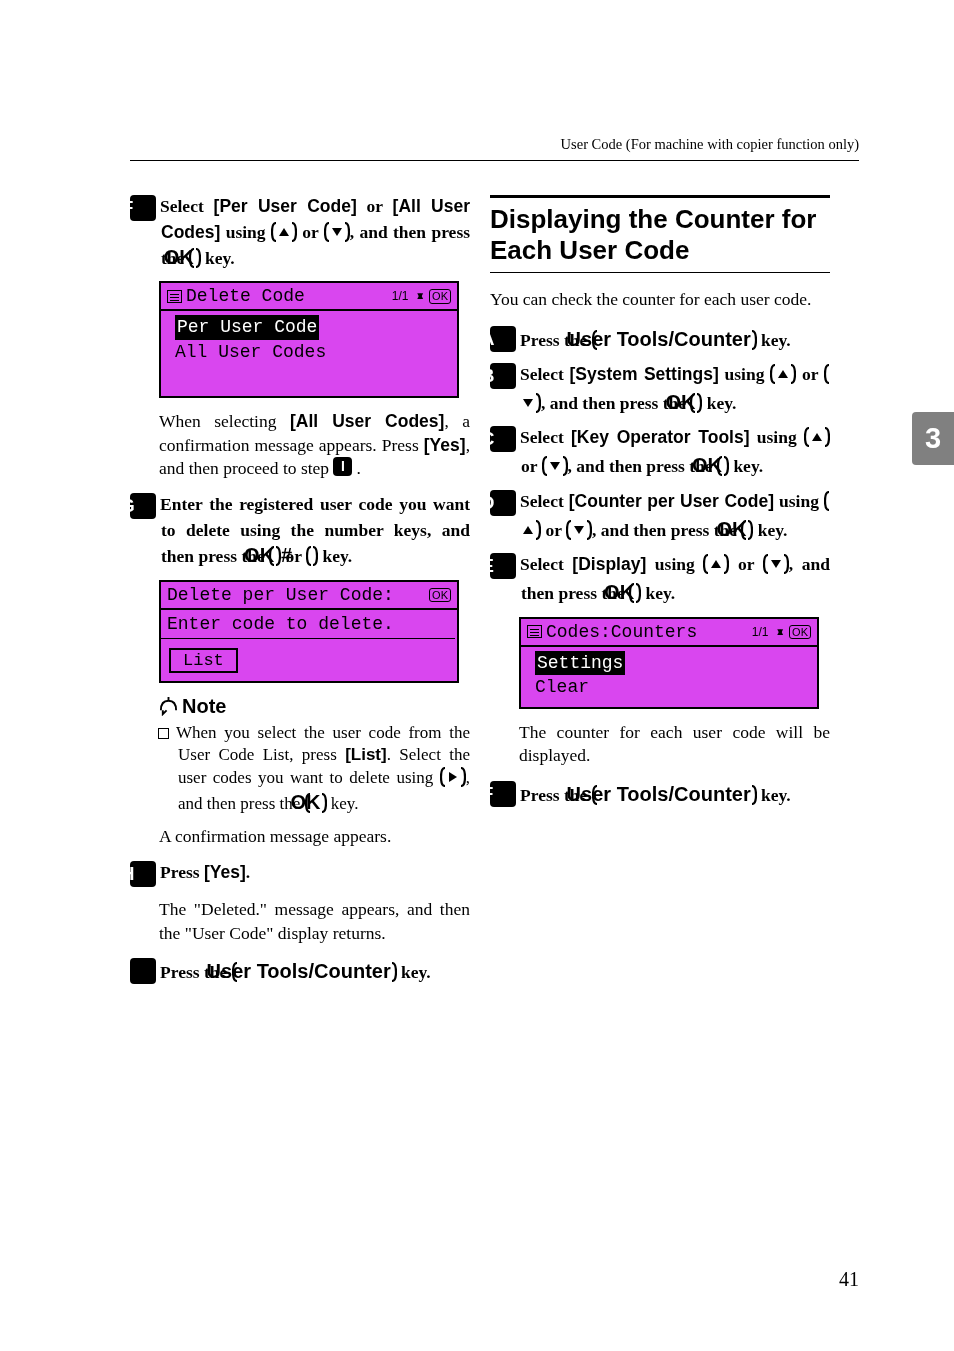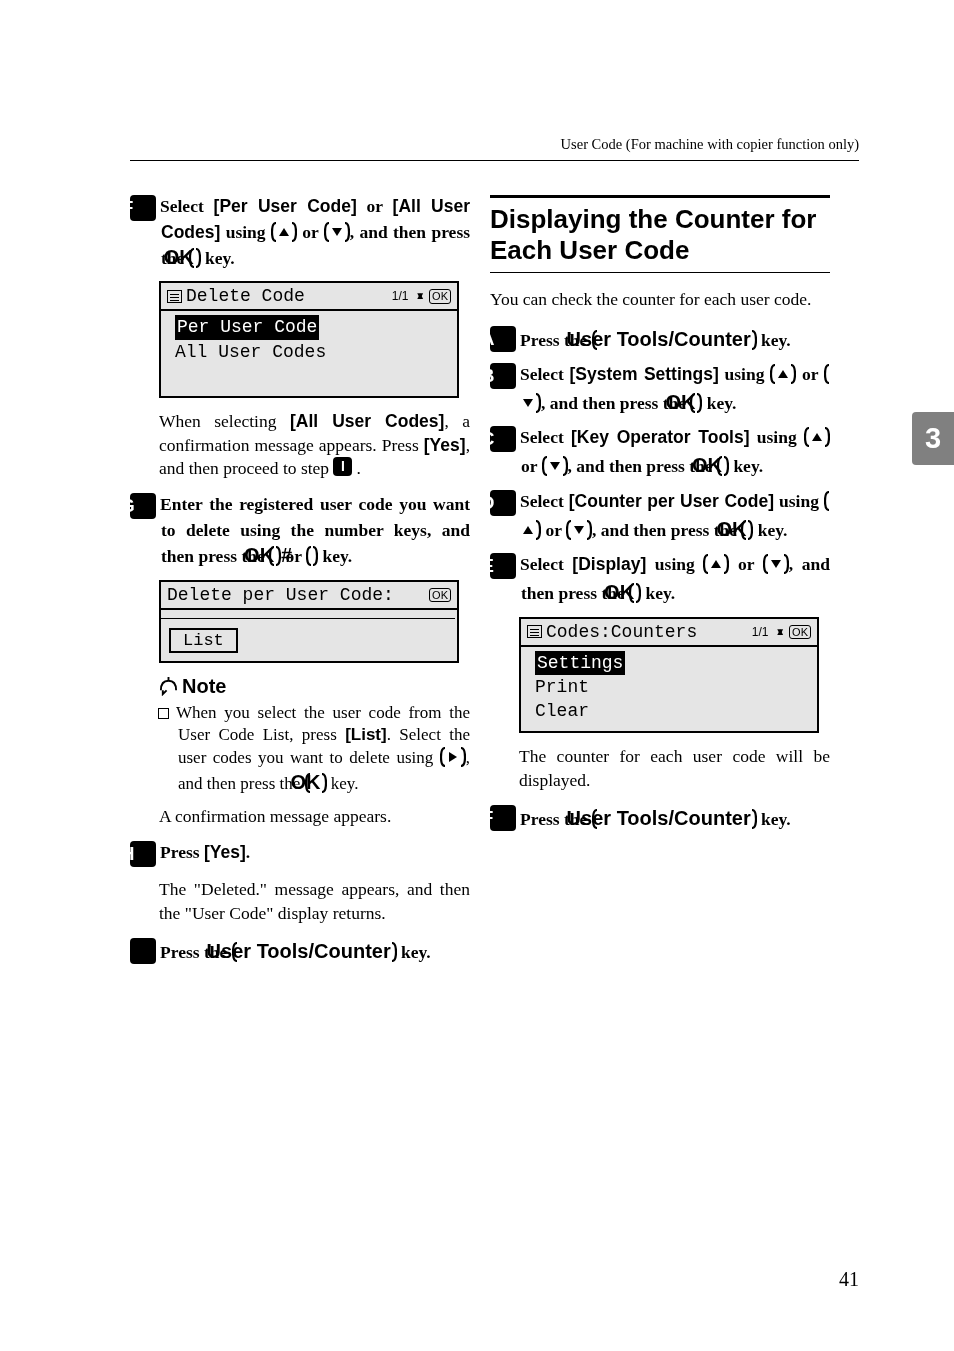--- a/index.html
+++ b/index.html
@@ -62,21 +62,21 @@
   .step-block { margin-bottom: 11px; text-align: justify; }
   .step-header { text-indent: -31px; padding-left: 31px; line-height: 1.32; }
   .lcd {
     border: 2px solid #000;
     width: 300px;
     margin-left: 29px;
     margin-top: 8px;
     margin-bottom: 12px;
     font-family: "Courier New", monospace;
     font-size: 18px;
-    background: #e5e5e5;
+    background: #d946ef;
   }
   .lcd-title {
     border-bottom: 2px solid #000;
     padding: 3px 6px;
     display: flex;
     align-items: center;
     height: 28px;
   }
   .lcd-body { padding: 4px 6px 8px 6px; }
   .hl { background: #000; color: #fff; padding: 0 2px; display: inline-block; }
@@ -285,20 +285,21 @@
   </div>
 
   <div class="lcd">
     <div class="lcd-title">
       <span>Delete per User Code:</span>
       <span class="ok-glyph">
           <span class="ok-box">OK</span>
         </span>
     </div>
     <div class="lcd-body" style="padding-left:4px;">
+      <div style="padding-left:2px;">Enter code to delete.</div>
       <div style="padding-left:60px;"><span style="letter-spacing:3px;"></span></div>
       <div style="border-top:1.5px solid #000; margin:4px -4px 0 -4px; padding:3px 0 0 8px;">
         <span class="lcd-button">List</span>
       </div>
     </div>
   </div>
 
   <div style="margin-top:6px; margin-left:29px;">
     <svg class="note-icon" viewBox="0 0 20 20">
         <path d="M2 14 Q2 4 10 4 Q18 4 18 14 M4 14 L4 18 L8 14 M10 4 L10 0" stroke="#000" stroke-width="2" fill="none"></path>
@@ -449,21 +450,20 @@
       <span class="list-icon"></span>
       <span>Codes:Counters</span>
       <span class="ok-glyph">
         <span>1/1</span>&nbsp;&nbsp;
         <span class="updown">▲<br>▼</span>
         <span class="ok-box">OK</span>
       </span>
     </div>
     <div class="lcd-body">
       <div class="lcd-row"><span class="hl">Settings</span></div>
-      <div class="lcd-row">Print</div>
       <div class="lcd-row">Clear</div>
     </div>
   </div>
 
   <div class="normal-text indent1">The counter for each user code will be displayed.</div>
 
   <div class="step-block" style="margin-top:13px;">
     <div class="step-header">
       <span class="step-icon">F</span><span class="step-text"><span>Press the </span><svg class="bracket-key" width="6" height="20">
             <use href="#brL"></use>

